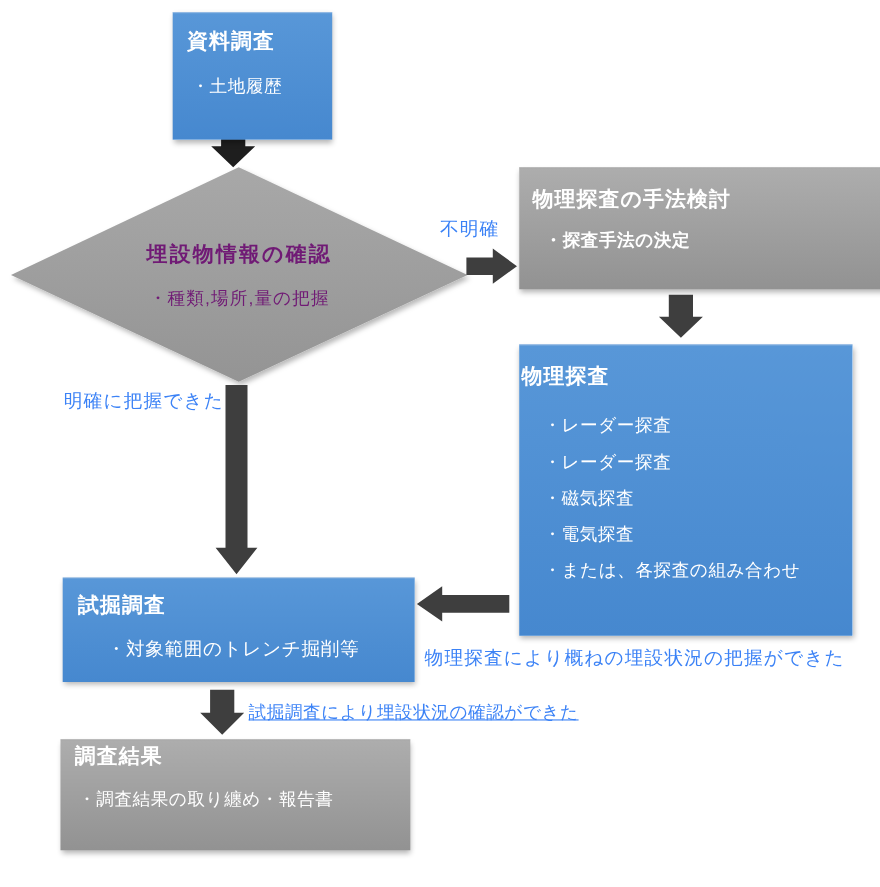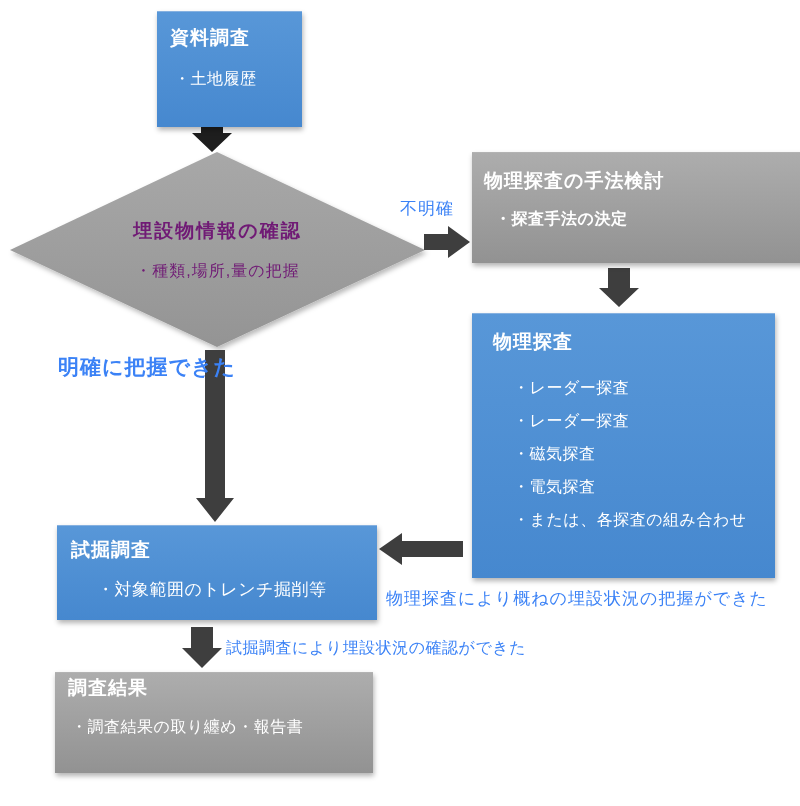--- a/index.html
+++ b/index.html
@@ -16,41 +16,41 @@
   .node-blue{background:linear-gradient(180deg,var(--blue-top,#5897d8) 0%,var(--blue-bottom,#4688cf) 100%);
              border-top:1px solid rgba(255,255,255,0.35);}
   .node-gray{background:linear-gradient(180deg,var(--gray-top,#adadad) 0%,var(--gray-bottom,#929292) 100%);
              border-top:1px solid rgba(255,255,255,0.30);}
 
   
   .box-shiryo {left:157px;top:11px;width:145px;height:116px;padding:13px 8px 0 13px;}
   .box-shiryo .bullet{margin:18px 0 0 4px;}
   .box-shuhou {left:472px;top:152px;width:350px;height:111px;padding:15px 8px 0 12px;}
   .box-shuhou .bullet{margin:15px 0 0 11px;font-weight:bold;}
-  .box-butsuri{left:472px;top:313px;width:303px;height:265px;padding:15px 8px 0 21px;}
+  .box-butsuri{left:472px;top:313px;width:303px;height:265px;padding:15px 8px 0 2px;}
   .box-butsuri .bullet{margin:0 0 0 20px;line-height:33px;}
   .box-butsuri .bullets{margin-top:16px;}
   .box-shikutsu{left:57px;top:525px;width:320px;height:95px;padding:11px 8px 0 14px;}
   .box-shikutsu .bullet{margin:15px 0 0 26px;font-size:17px;}
   .box-kekka{left:55px;top:672px;width:318px;height:101px;padding:2px 8px 0 13px;}
   .box-kekka .bullet{margin:16px 0 0 3px;}
 
   
   .diamond-text{position:absolute;left:10px;top:152px;width:415px;height:195px;
                 display:flex;flex-direction:column;align-items:center;justify-content:center;
                 color:#701a75;text-align:center;pointer-events:none;}
   .diamond-text .title{font-weight:bold;font-size:19px;letter-spacing:2px;}
   .diamond-text .bullet{font-size:16px;letter-spacing:1px;margin-top:17px;}
 
   
   .flabel{position:absolute;color:#3b82f6;white-space:nowrap;}
   .label-unclear        {left:400px;top:197px;font-size:17px;letter-spacing:1px;}
-  .label-clear          {left:58px; top:353px;font-size:21px;letter-spacing:1px;font-weight:bold;}
+  .label-clear          {left:58px; top:353px;font-size:17px;letter-spacing:1px;}
   .label-geophys-result {left:386px;top:587px;font-size:17px;letter-spacing:1px;}
-  .label-trench-result  {left:226px;top:638px;font-size:16px;letter-spacing:0.5px;}
+  .label-trench-result  {left:226px;top:638px;font-size:16px;letter-spacing:0.5px;text-decoration:underline;}
 </style>
 </head>
 <body>
 
 <div class="canvas">
 
   <svg class="layer-svg" viewBox="0 0 800 806">
     <defs>
       <linearGradient id="gDiamond" x1="0" y1="0" x2="0" y2="1">
         <stop offset="0" stop-color="#a8a8a8"></stop>

